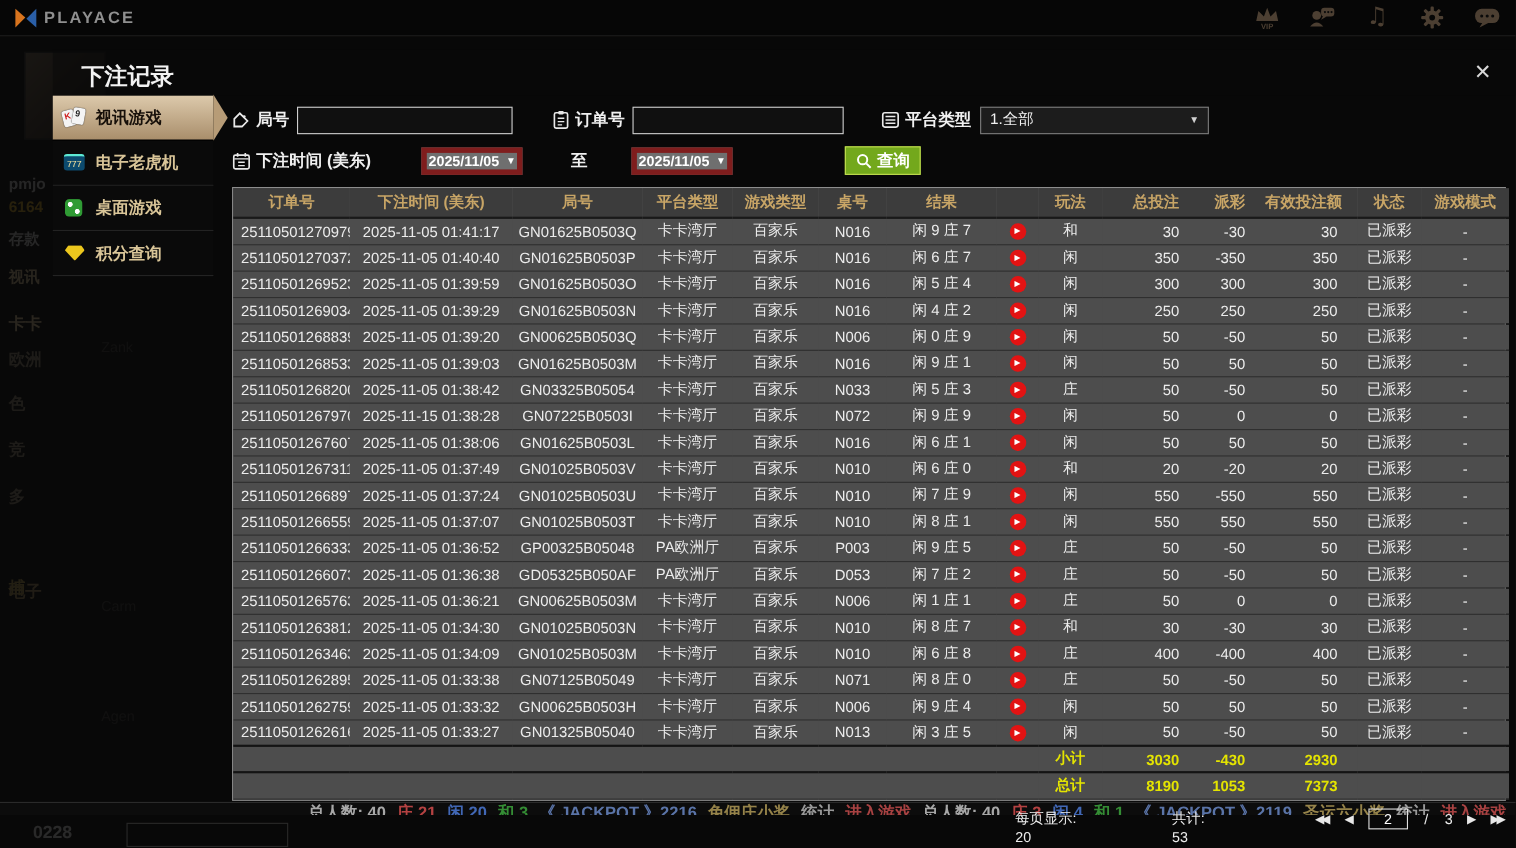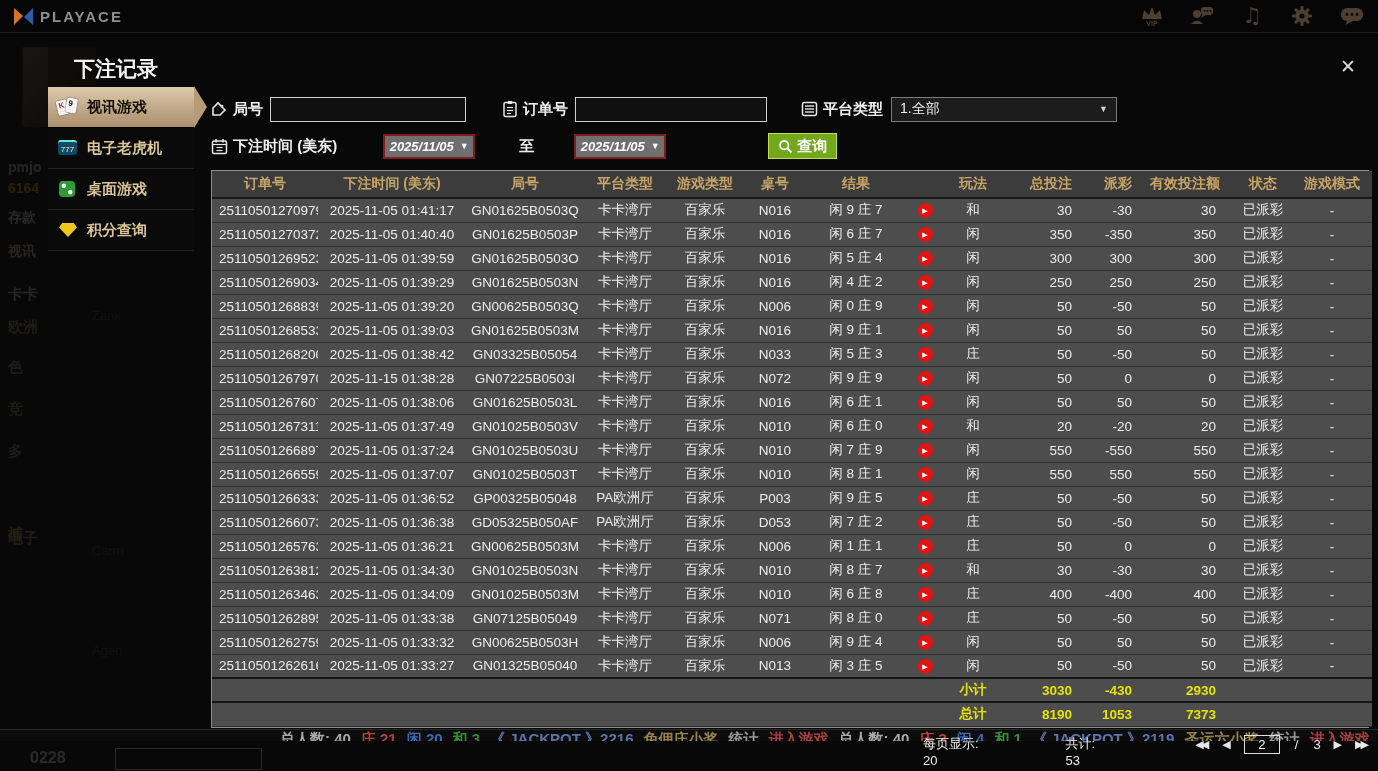--- a/index.html
+++ b/index.html
@@ -68,26 +68,26 @@
   
   .content { flex:1; padding:2px 0 0 17px; }
   .filters { color:#f0f0f0; }
   .frow { display:flex; align-items:center; }
   .frow1 { margin-top:6px; height:28px; }
   .frow2 { margin-top:8px; height:30px; }
   .flabel { font-weight:bold; font-size:15px; display:flex; align-items:center; gap:5px; }
   .flabel svg { display:block; }
   .txt-input { width:196px; height:25px; background:#101010; border:1px solid #cfcfcf; color:#eee;
     font-size:13px; padding:0 6px; margin-left:7px; }
-  .sel { margin-left:8px; width:226px; height:25px; background:#1c1c1c; border:1px solid #7c7c7c; color:#f0f0f0;
+  .sel { margin-left:8px; width:208px; height:25px; background:#1c1c1c; border:1px solid #7c7c7c; color:#f0f0f0;
     font-size:14px; display:flex; align-items:center; padding:0 8px; cursor:pointer; }
   .sel .arr { margin-left:auto; font-size:9px; color:#d0d0d0; }
   .g2 { margin-left:36px; } .g3 { margin-left:34px; }
-  .datebox { width:92px; height:25px; background:#6f6f6f; border:2px solid #7f1d1d; color:#fff; font-weight:bold;
-    font-size:13px; display:flex; align-items:center; justify-content:center; gap:6px; cursor:pointer;font-style:italic; }
+  .datebox { width:92px; height:25px; background:#6f6f6f; border:5px solid #7f1d1d; color:#fff; font-weight:bold;
+    font-size:13px; display:flex; align-items:center; justify-content:center; gap:6px; cursor:pointer; }
   .datebox .arr { font-size:9px; }
   .d1 { margin-left:46px; } .zhi { margin-left:44px; font-weight:bold; font-size:15px; } .d2 { margin-left:40px; }
   .search-btn { margin-left:102px; height:26px; background:#73a81c; border:1px solid #c3dd52; color:#fff;
     font-weight:bold; font-size:15px; display:flex; align-items:center; gap:4px; padding:0 9px; cursor:pointer; }
 
   
   .table-wrap { margin-top:9px; width:1158px; border:1px solid #8d8d8d; background:#4d4d4d; }
   table.records { border-collapse:collapse; table-layout:fixed; width:1156px; }
   .records th { background:#3c3c3c; color:#c8a566; font-size:14px; font-weight:bold; height:27px;
     border-bottom:2px solid #191919; overflow:hidden; white-space:nowrap; }

